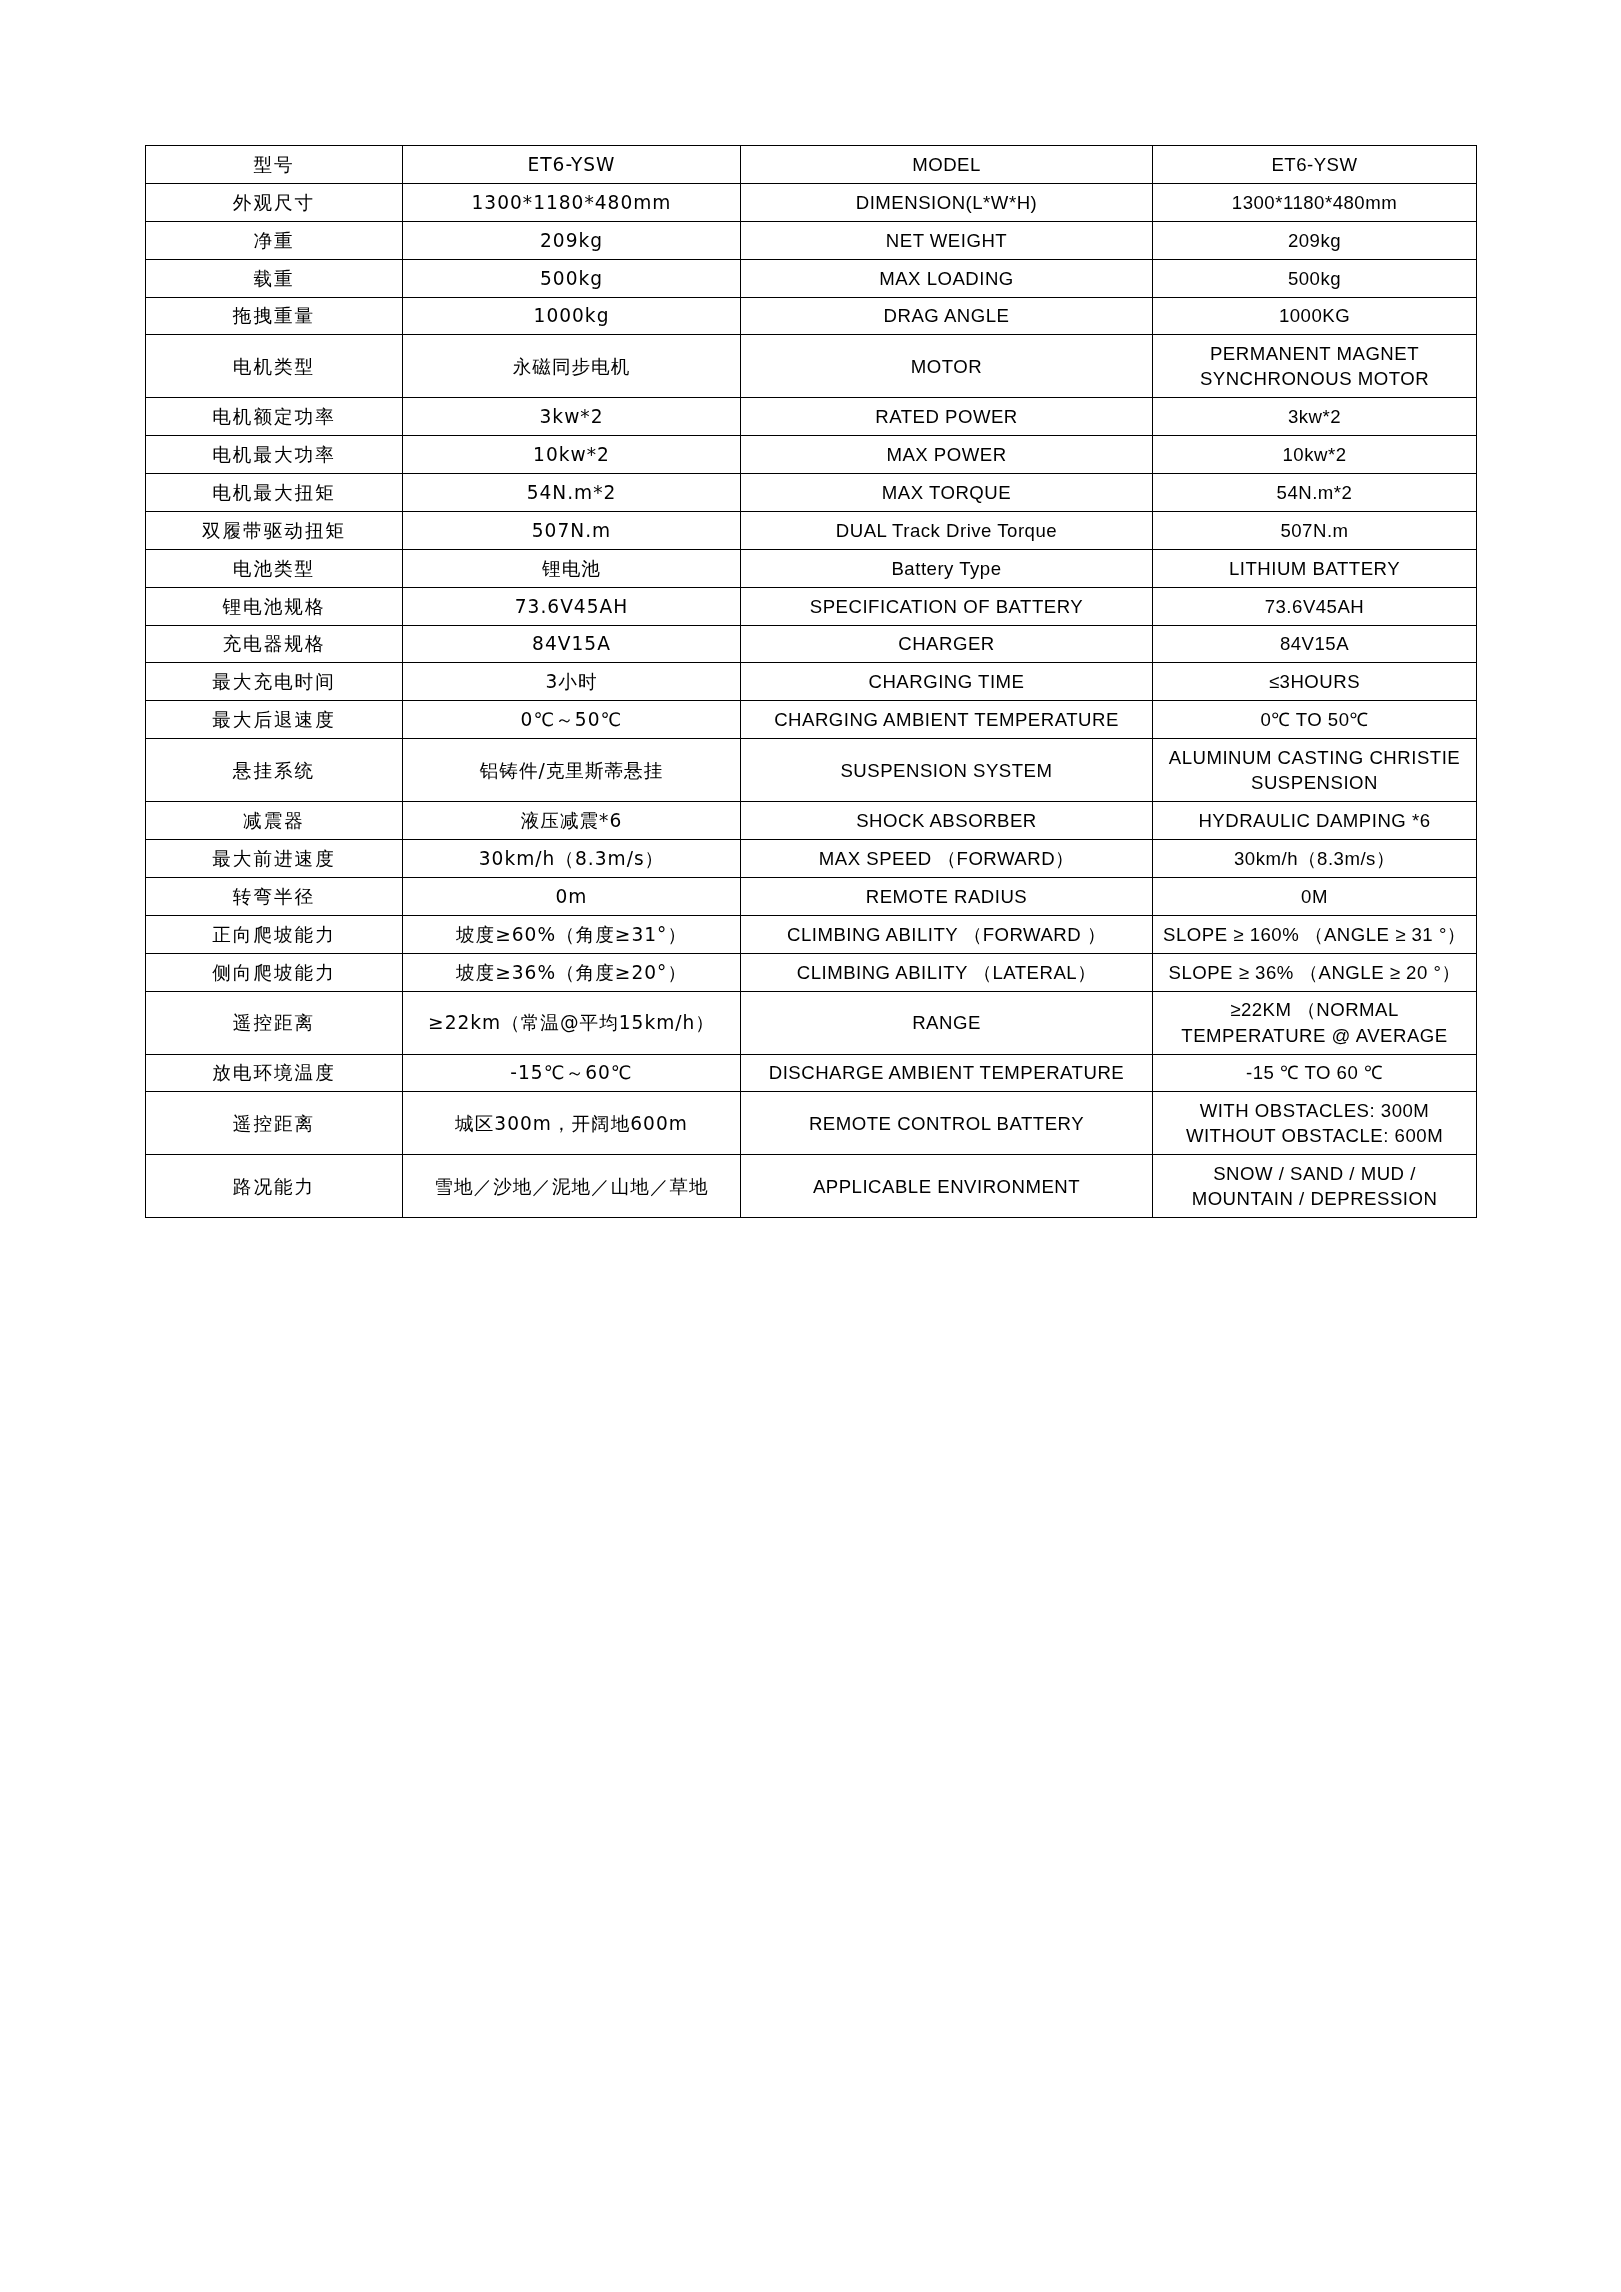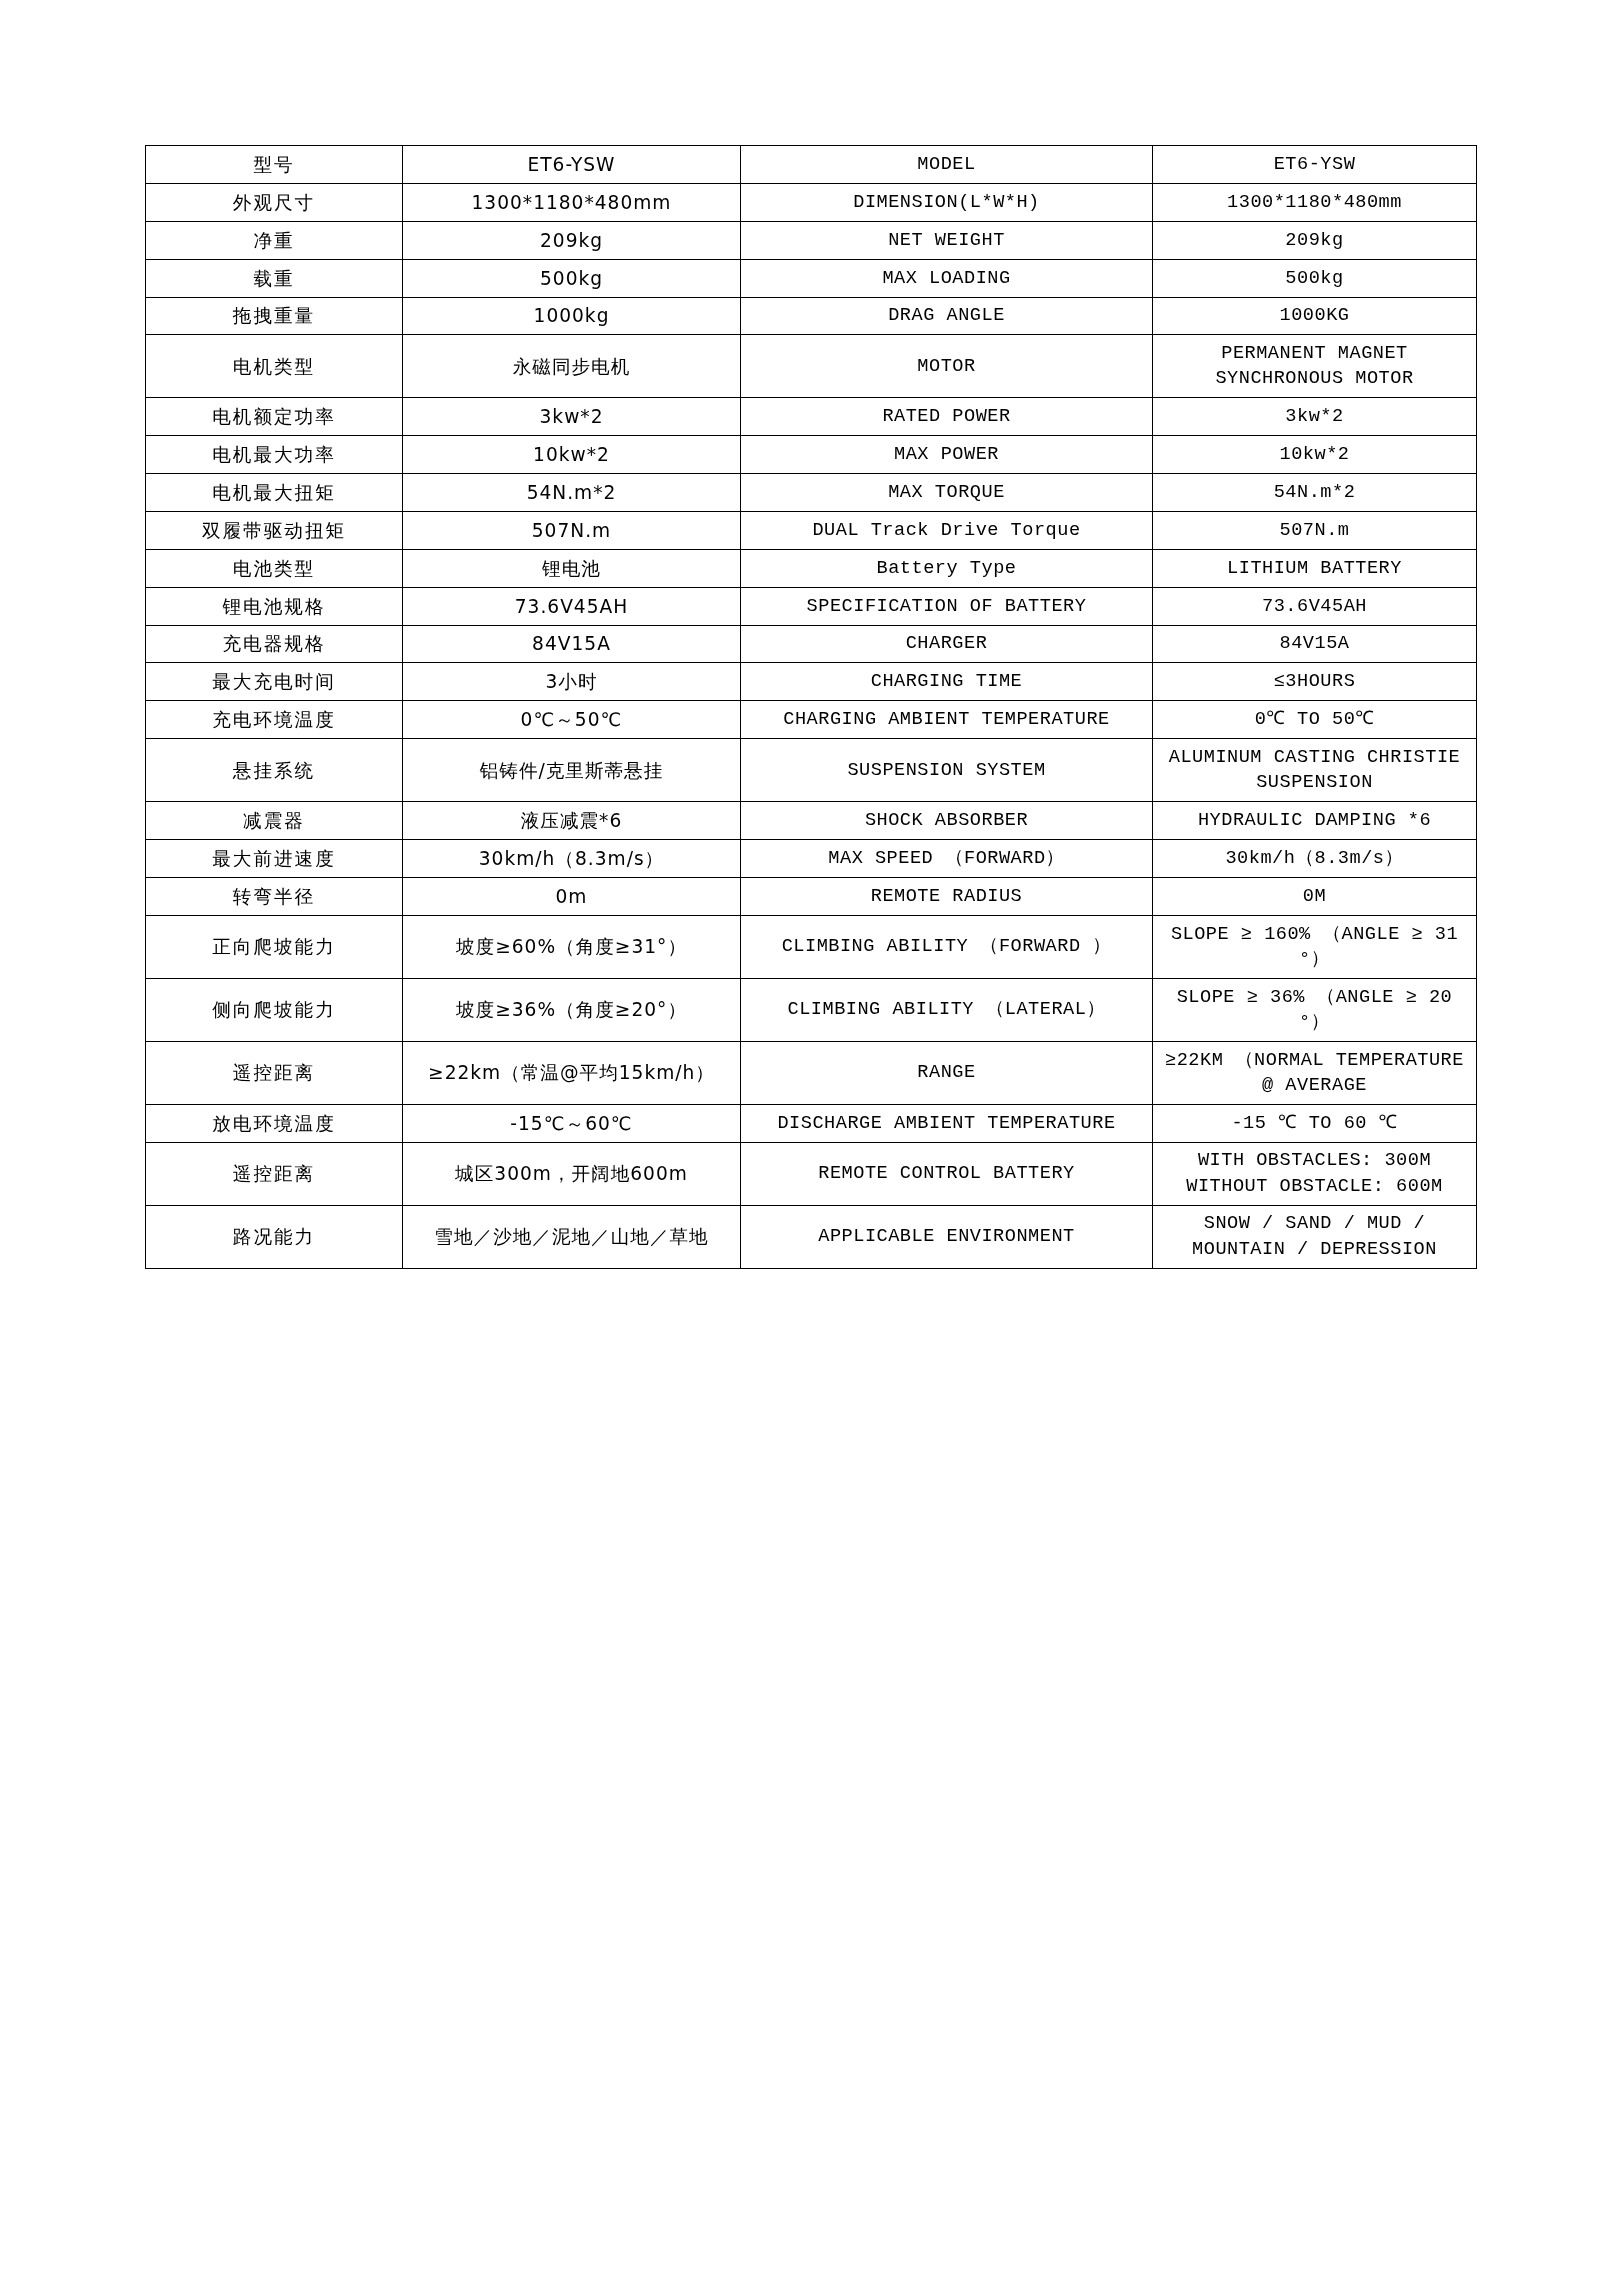--- a/index.html
+++ b/index.html
@@ -48,21 +48,21 @@
     font-family: "DejaVu Sans", "Liberation Sans", sans-serif;
     font-size: 19.6px;
     letter-spacing: 1px;
   }
   .cn-label {
     font-family: "DejaVu Sans", "Liberation Sans", sans-serif;
     font-size: 20.6px;
     letter-spacing: 2px;
   }
   .en {
-    font-family: Liberation Mono, monospace;
+    font-family: Liberation Sans, sans-serif;
     font-size: 17.6px;
     letter-spacing: 0.5px;
   }
 </style>
 </head>
 <body>
 
 <div class="page">
   <table class="spec-table" id="spec-table">
     <colgroup>
@@ -150,21 +150,21 @@
           <td class="en">CHARGER</td>
           <td class="en">84V15A</td>
         </tr>
         <tr>
           <td class="cn-label">最大充电时间</td>
           <td class="cn">3小时</td>
           <td class="en">CHARGING TIME</td>
           <td class="en">≤3HOURS</td>
         </tr>
         <tr>
-          <td class="cn-label">充电环境温度</td>
+          <td class="cn-label">最大后退速度</td>
           <td class="cn">0℃～50℃</td>
           <td class="en">CHARGING AMBIENT TEMPERATURE</td>
           <td class="en">0℃ TO 50℃</td>
         </tr>
         <tr>
           <td class="cn-label">悬挂系统</td>
           <td class="cn">铝铸件/克里斯蒂悬挂</td>
           <td class="en">SUSPENSION SYSTEM</td>
           <td class="en">ALUMINUM CASTING CHRISTIE SUSPENSION</td>
         </tr>

